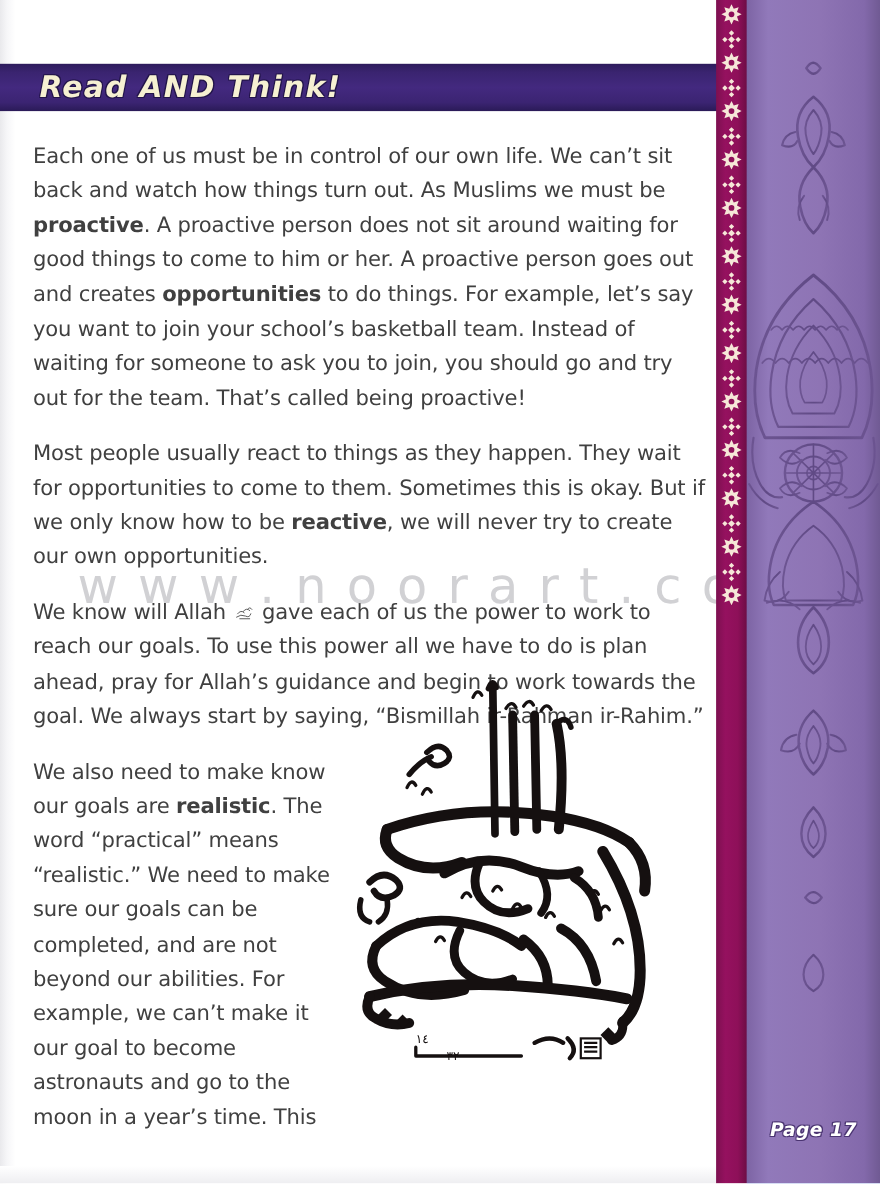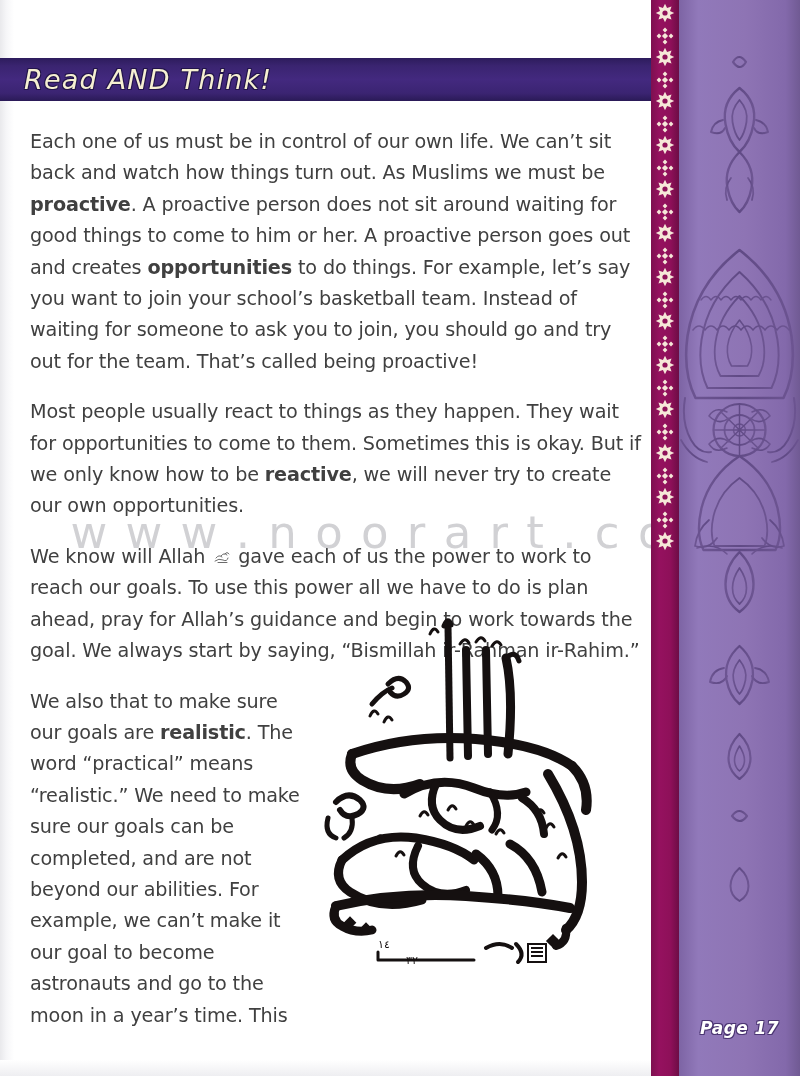--- a/index.html
+++ b/index.html
@@ -41,25 +41,25 @@
     position: absolute;
     left: 0;
     top: 58px;
     width: 652px;
     height: 43px;
     background: linear-gradient(to bottom,
         #2d1c5c 0%, #3a2470 18%, #43297f 50%, #3b2472 82%, #2a1a57 100%);
   }
   .banner-title {
     position: absolute;
-    left: 24px;
+    left: 36px;
     top: 50%;
     transform: translateY(-52%);
     font-family: "DejaVu Sans", sans-serif;
-    font-weight: normal;
+    font-weight: bold;
     font-style: italic;
     font-size: 27px;
     letter-spacing: 1.2px;
     color: #f6f0d2;
     text-shadow: 1px 1px 0 #23154a, -1px 1px 0 #23154a, 1px -1px 0 #23154a, -1px -1px 0 #23154a;
     white-space: nowrap;
   }
 
   
   .content {
@@ -187,21 +187,21 @@
     <p id="para-2"><span>Most people usually react to things as they happen. They wait for opportunities to come to them. Sometimes this is okay. But if we only know how to be </span><span style="font-weight: bold;">reactive</span><span>, we will never try to create our own opportunities.</span></p>
     <p id="para-3"><span>We know will Allah </span><span class="swt"><svg viewBox="0 0 17 15" xmlns="http://www.w3.org/2000/svg">
             <g stroke="#5a5a5a" fill="none" stroke-width="0.9" stroke-linecap="round">
               <path d="M2 11 q4 -3 8 -1 q4 2 5 -2"></path>
               <path d="M3 8 q3 -4 6 -1"></path>
               <path d="M8 6 q3 -4 6 -1"></path>
               <path d="M5 12.5 h9"></path>
               <path d="M12 4 q2 -3 4 0"></path>
             </g>
           </svg></span><span> gave each of us the power to work to reach our goals. To use this power all we have to do is plan ahead, pray for Allah’s guidance and begin to work towards the goal. We always start by saying, “Bismillah ir-Rahman ir-Rahim.”</span></p>
-    <p class="narrow" id="para-4"><span>We also that to make sure our goals are </span><span style="font-weight: bold;">realistic</span><span>. The word “practical” means “realistic.” We need to make sure our goals can be completed, and are not beyond our abilities. For example, we can’t make it our goal to become astronauts and go to the moon in a year’s time. This</span></p>
+    <p class="narrow" id="para-4"><span>We also need to make know our goals are </span><span style="font-weight: bold;">realistic</span><span>. The word “practical” means “realistic.” We need to make sure our goals can be completed, and are not beyond our abilities. For example, we can’t make it our goal to become astronauts and go to the moon in a year’s time. This</span></p>
   </div>
 
   <div class="calligraphy">
     <svg viewBox="0 0 330 388" xmlns="http://www.w3.org/2000/svg" aria-hidden="true">
       <g fill="none" stroke="#151010" stroke-linecap="round" stroke-linejoin="round">
 
         <path d="M148 38 L150 170" stroke-width="7"></path>
         <path d="M144 38 q4 -10 7 -1" stroke-width="5"></path>
         <path d="M166 62 L168 168" stroke-width="8"></path>
         <path d="M186 62 L188 166" stroke-width="8"></path>

